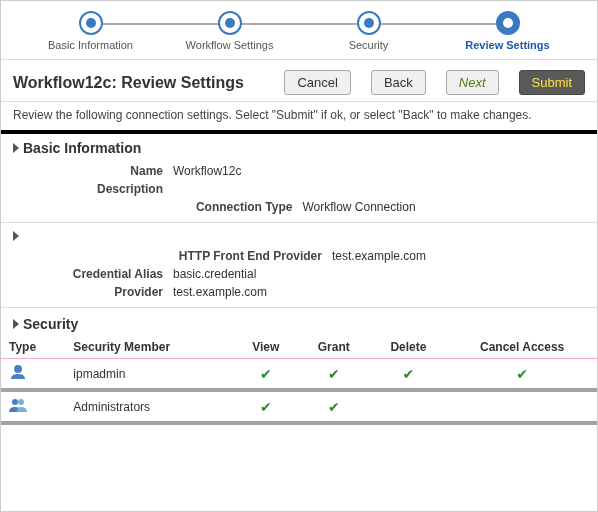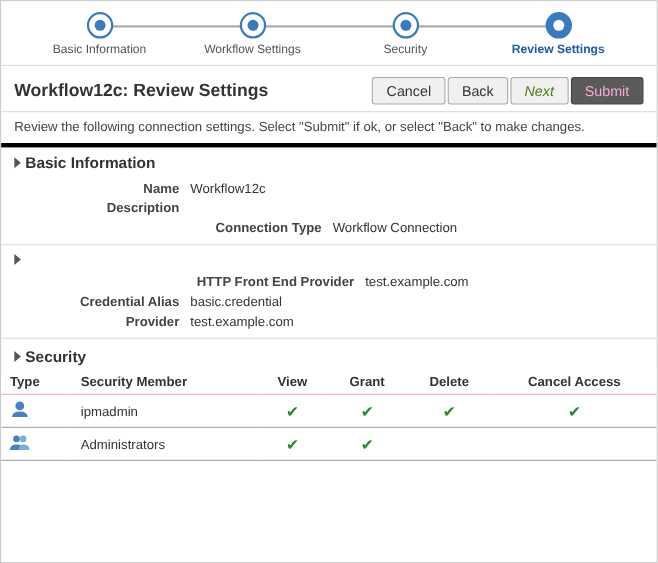--- a/index.html
+++ b/index.html
@@ -87,34 +87,34 @@
       padding: 10px 12px 6px;
       border-bottom: 1px solid #ddd;
     }
     .page-title {
       font-size: 16px;
       font-weight: bold;
       flex: 1;
     }
     .header-buttons {
       display: flex;
-      gap: 2px;
+      gap: 20px;
     }
     .btn {
       padding: 4px 12px;
       font-size: 13px;
       border: 1px solid #aaa;
       border-radius: 3px;
       background: #f0f0f0;
       cursor: pointer;
       color: #333;
     }
     .btn.primary {
       background: #5a5a5a;
-      color: #f9a8d4;
+      color: #fde047;
       border-color: #444;
     }
     .btn:disabled {
       color: #4d7c0f;
       cursor: not-allowed;
       font-style: italic;
     }
 
     
     .subheader-text {
@@ -188,21 +188,21 @@
     }
     table.security-table th {
       text-align: left;
       padding: 4px 8px;
       border-bottom: 1px solid #f9a8d4;
       font-weight: bold;
       background: #fff;
     }
     table.security-table td {
       padding: 4px 8px;
-      border-bottom: 1px solid #a3a3a3;
+      border-bottom: 4px solid #a3a3a3;
     }
     table.security-table td.center,
     table.security-table th.center {
       text-align: center;
     }
     .check-mark {
       color: #2a8a2a;
       font-size: 14px;
     }
     .divider {

